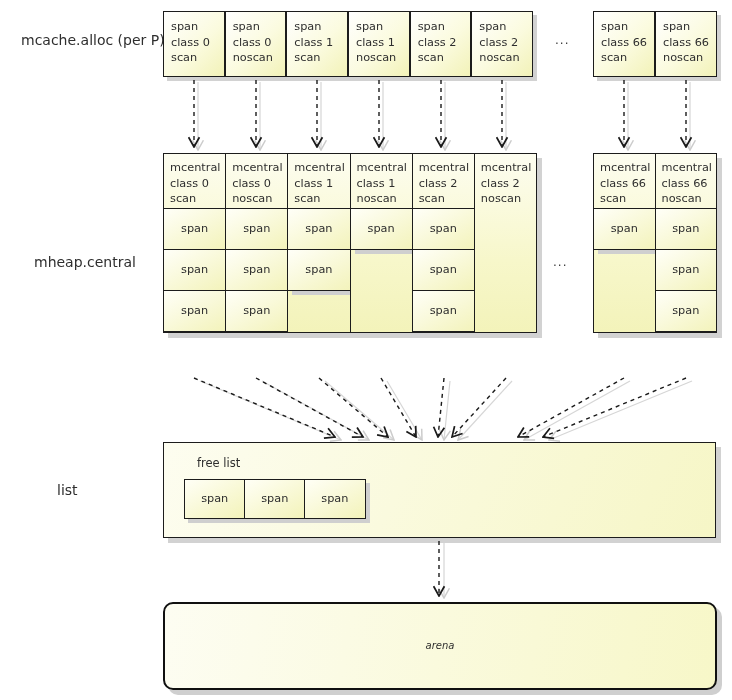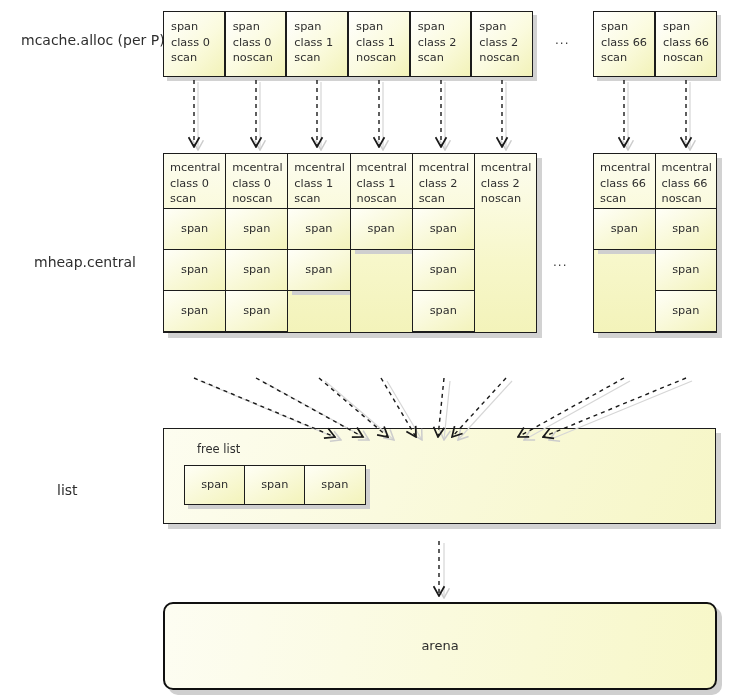--- a/index.html
+++ b/index.html
@@ -41,21 +41,21 @@
   .cell {
     height:41px; box-sizing:border-box;
     border-bottom:1.3px solid #1c1c1c;
     display:flex; align-items:center; justify-content:center;
     background:linear-gradient(150deg,#fffff8 0%,#f3f3bb 100%);
     box-shadow:4px 4px 0 #cfcfcf;
   }
 
   
   .mheap-box {
-    position:absolute; left:163px; top:428px; width:553px; height:96px;
+    position:absolute; left:163px; top:442px; width:553px; height:96px;
     border:1.5px solid #1c1c1c; box-sizing:border-box;
     background:linear-gradient(115deg,#fdfdf0 0%,#f6f6c6 100%);
     box-shadow:5px 5px 0 #d2d2d2;
   }
   .freelist-label { position:absolute; left:33px; top:13px; font-size:11.5px; }
   .freelist-row { position:absolute; left:20px; top:36px; display:flex; }
   .freelist-cell {
     width:61.4px; height:40px; box-sizing:border-box;
     border:1.3px solid #1c1c1c; margin-left:-1.3px;
     display:flex; align-items:center; justify-content:center;
@@ -64,21 +64,22 @@
   }
   .freelist-cell:first-child { margin-left:0; }
 
   
   .arena-box {
     position:absolute; left:163px; top:602px; width:554px; height:88px;
     border:2.5px solid #101010; border-radius:10px; box-sizing:border-box;
     background:linear-gradient(100deg,#fdfdf2 0%,#f7f7c8 100%);
     box-shadow:5px 5px 0 #cfcfcf;
     display:flex; align-items:center; justify-content:center;
-    font-size:13px;
+    font-size:10px;
+    font-style:italic;
   }
 
   .arrows { position:absolute; left:0; top:0; pointer-events:none; }
 </style>
 </head>
 <body>
 
 <div class="canvas">
 
   <div class="side-label" style="left:21px; top:33px;">mcache.alloc (per P)</div>

